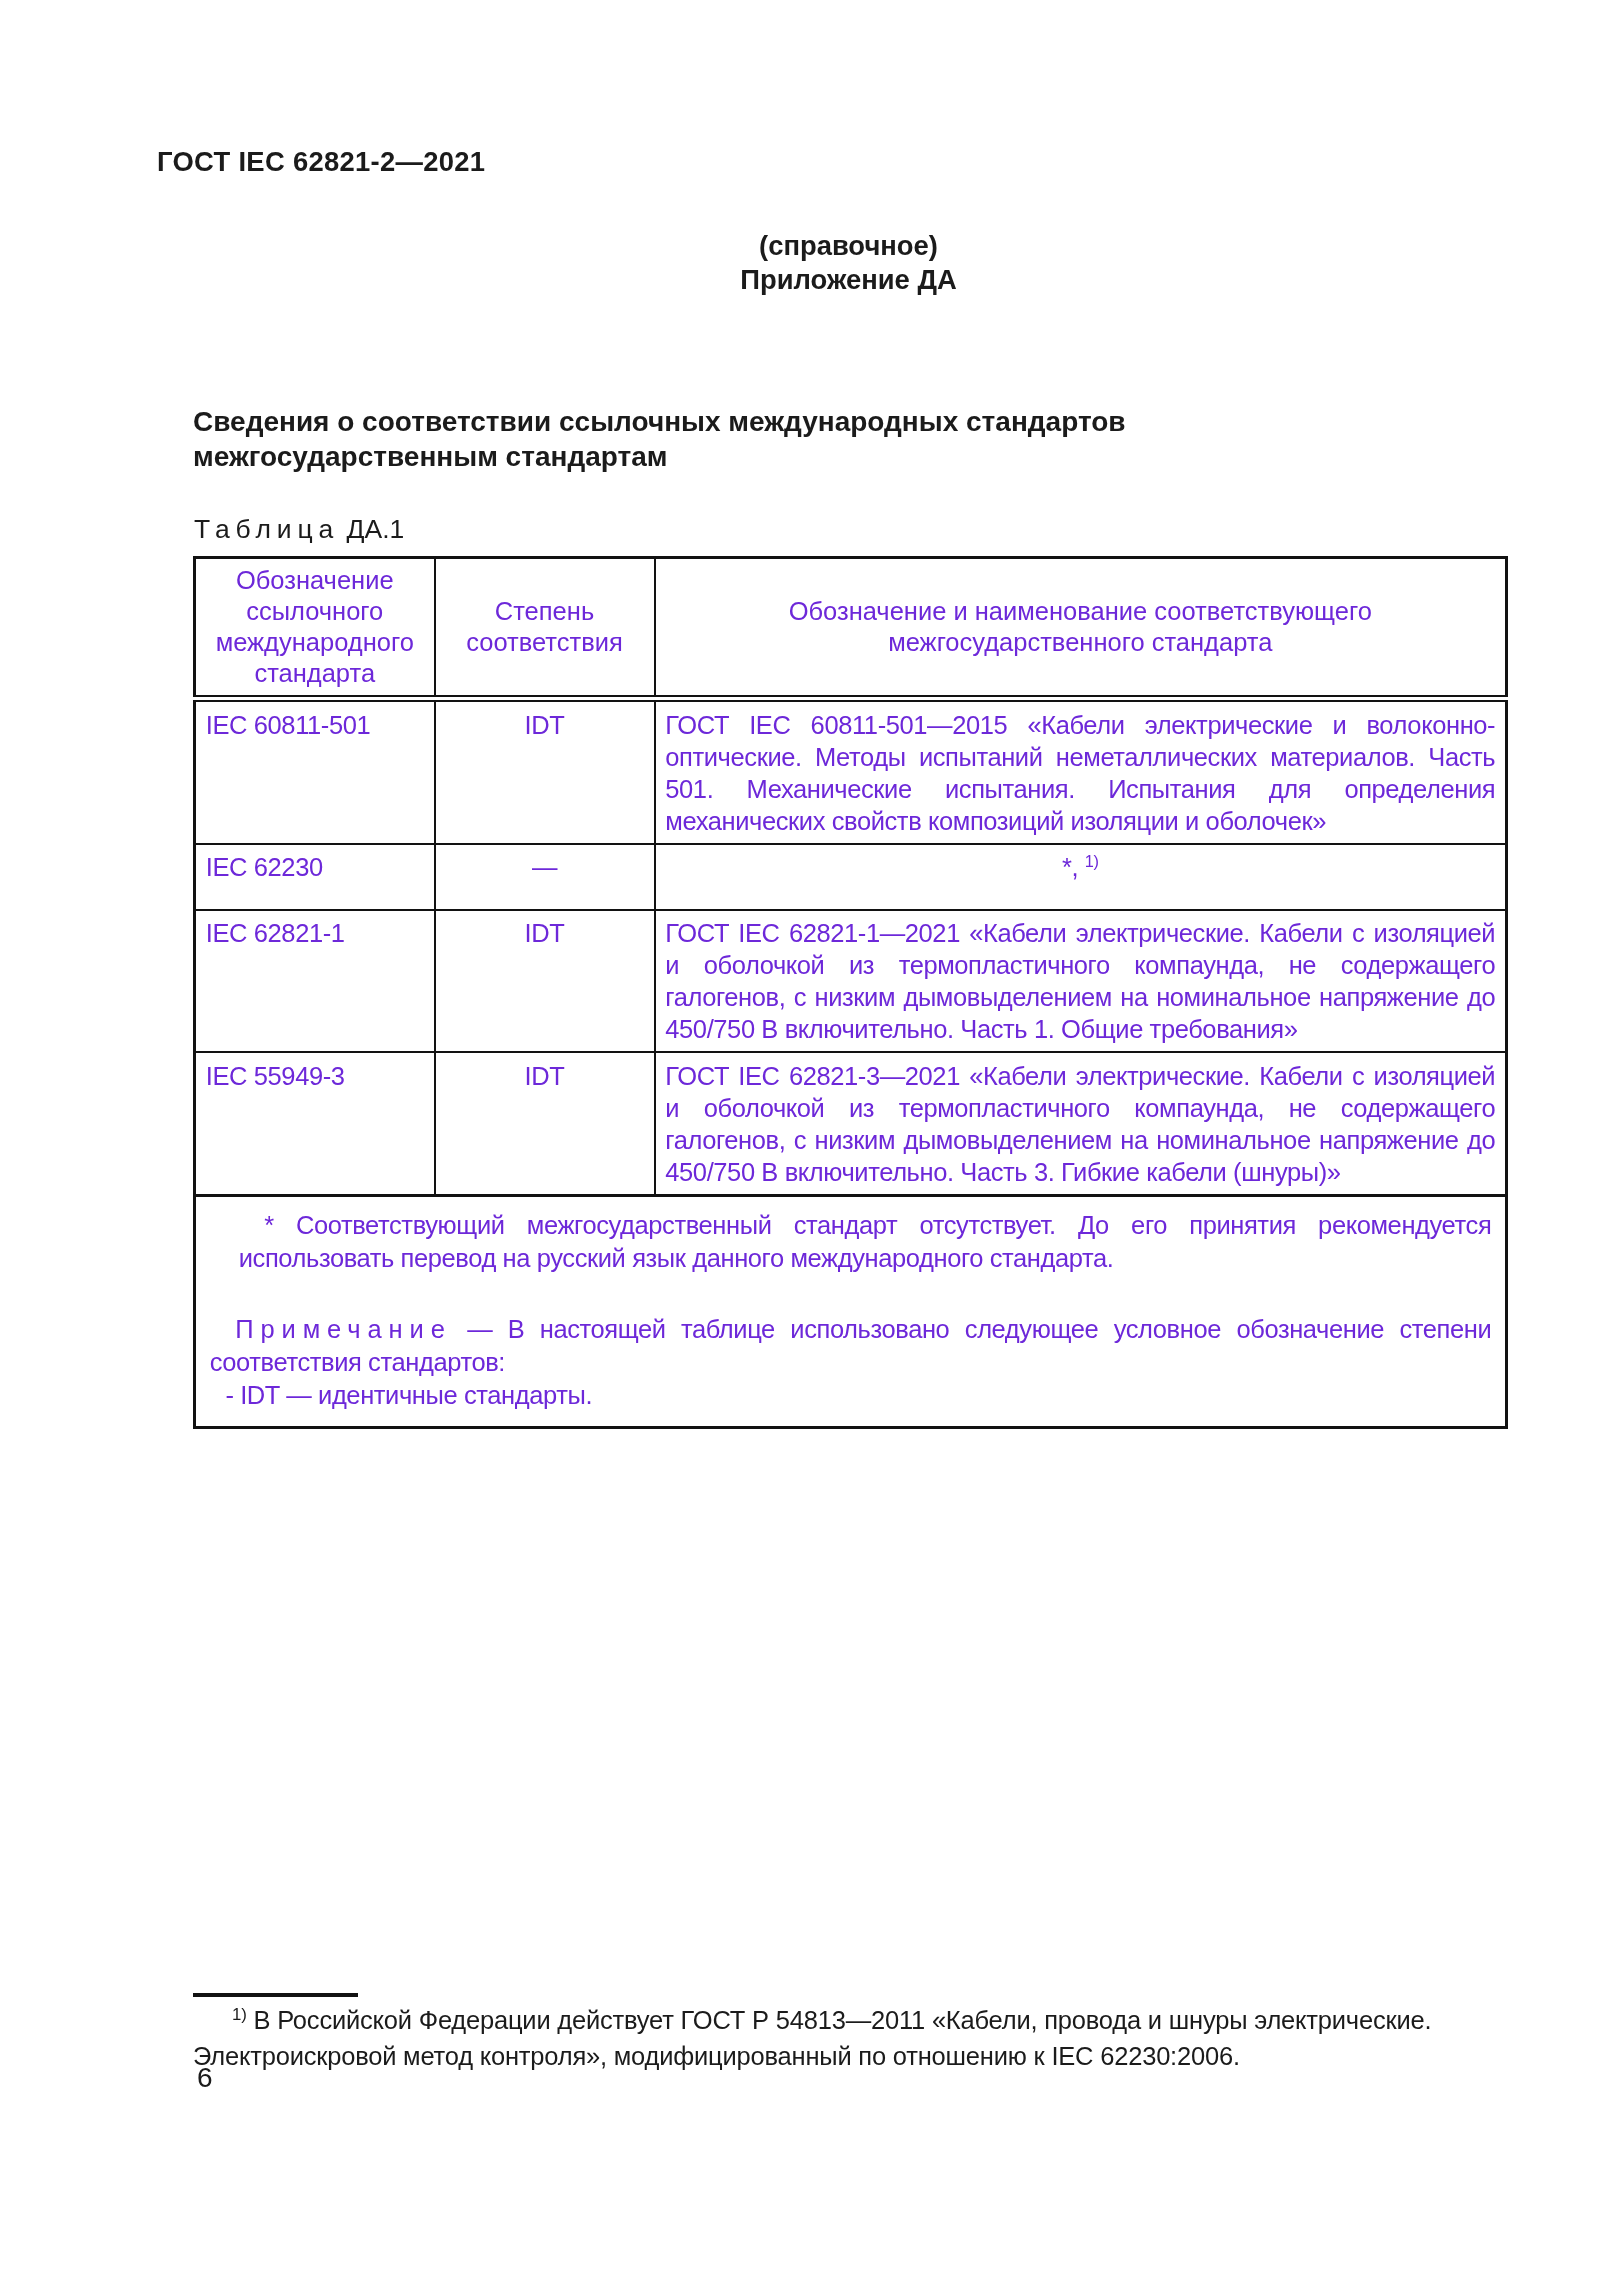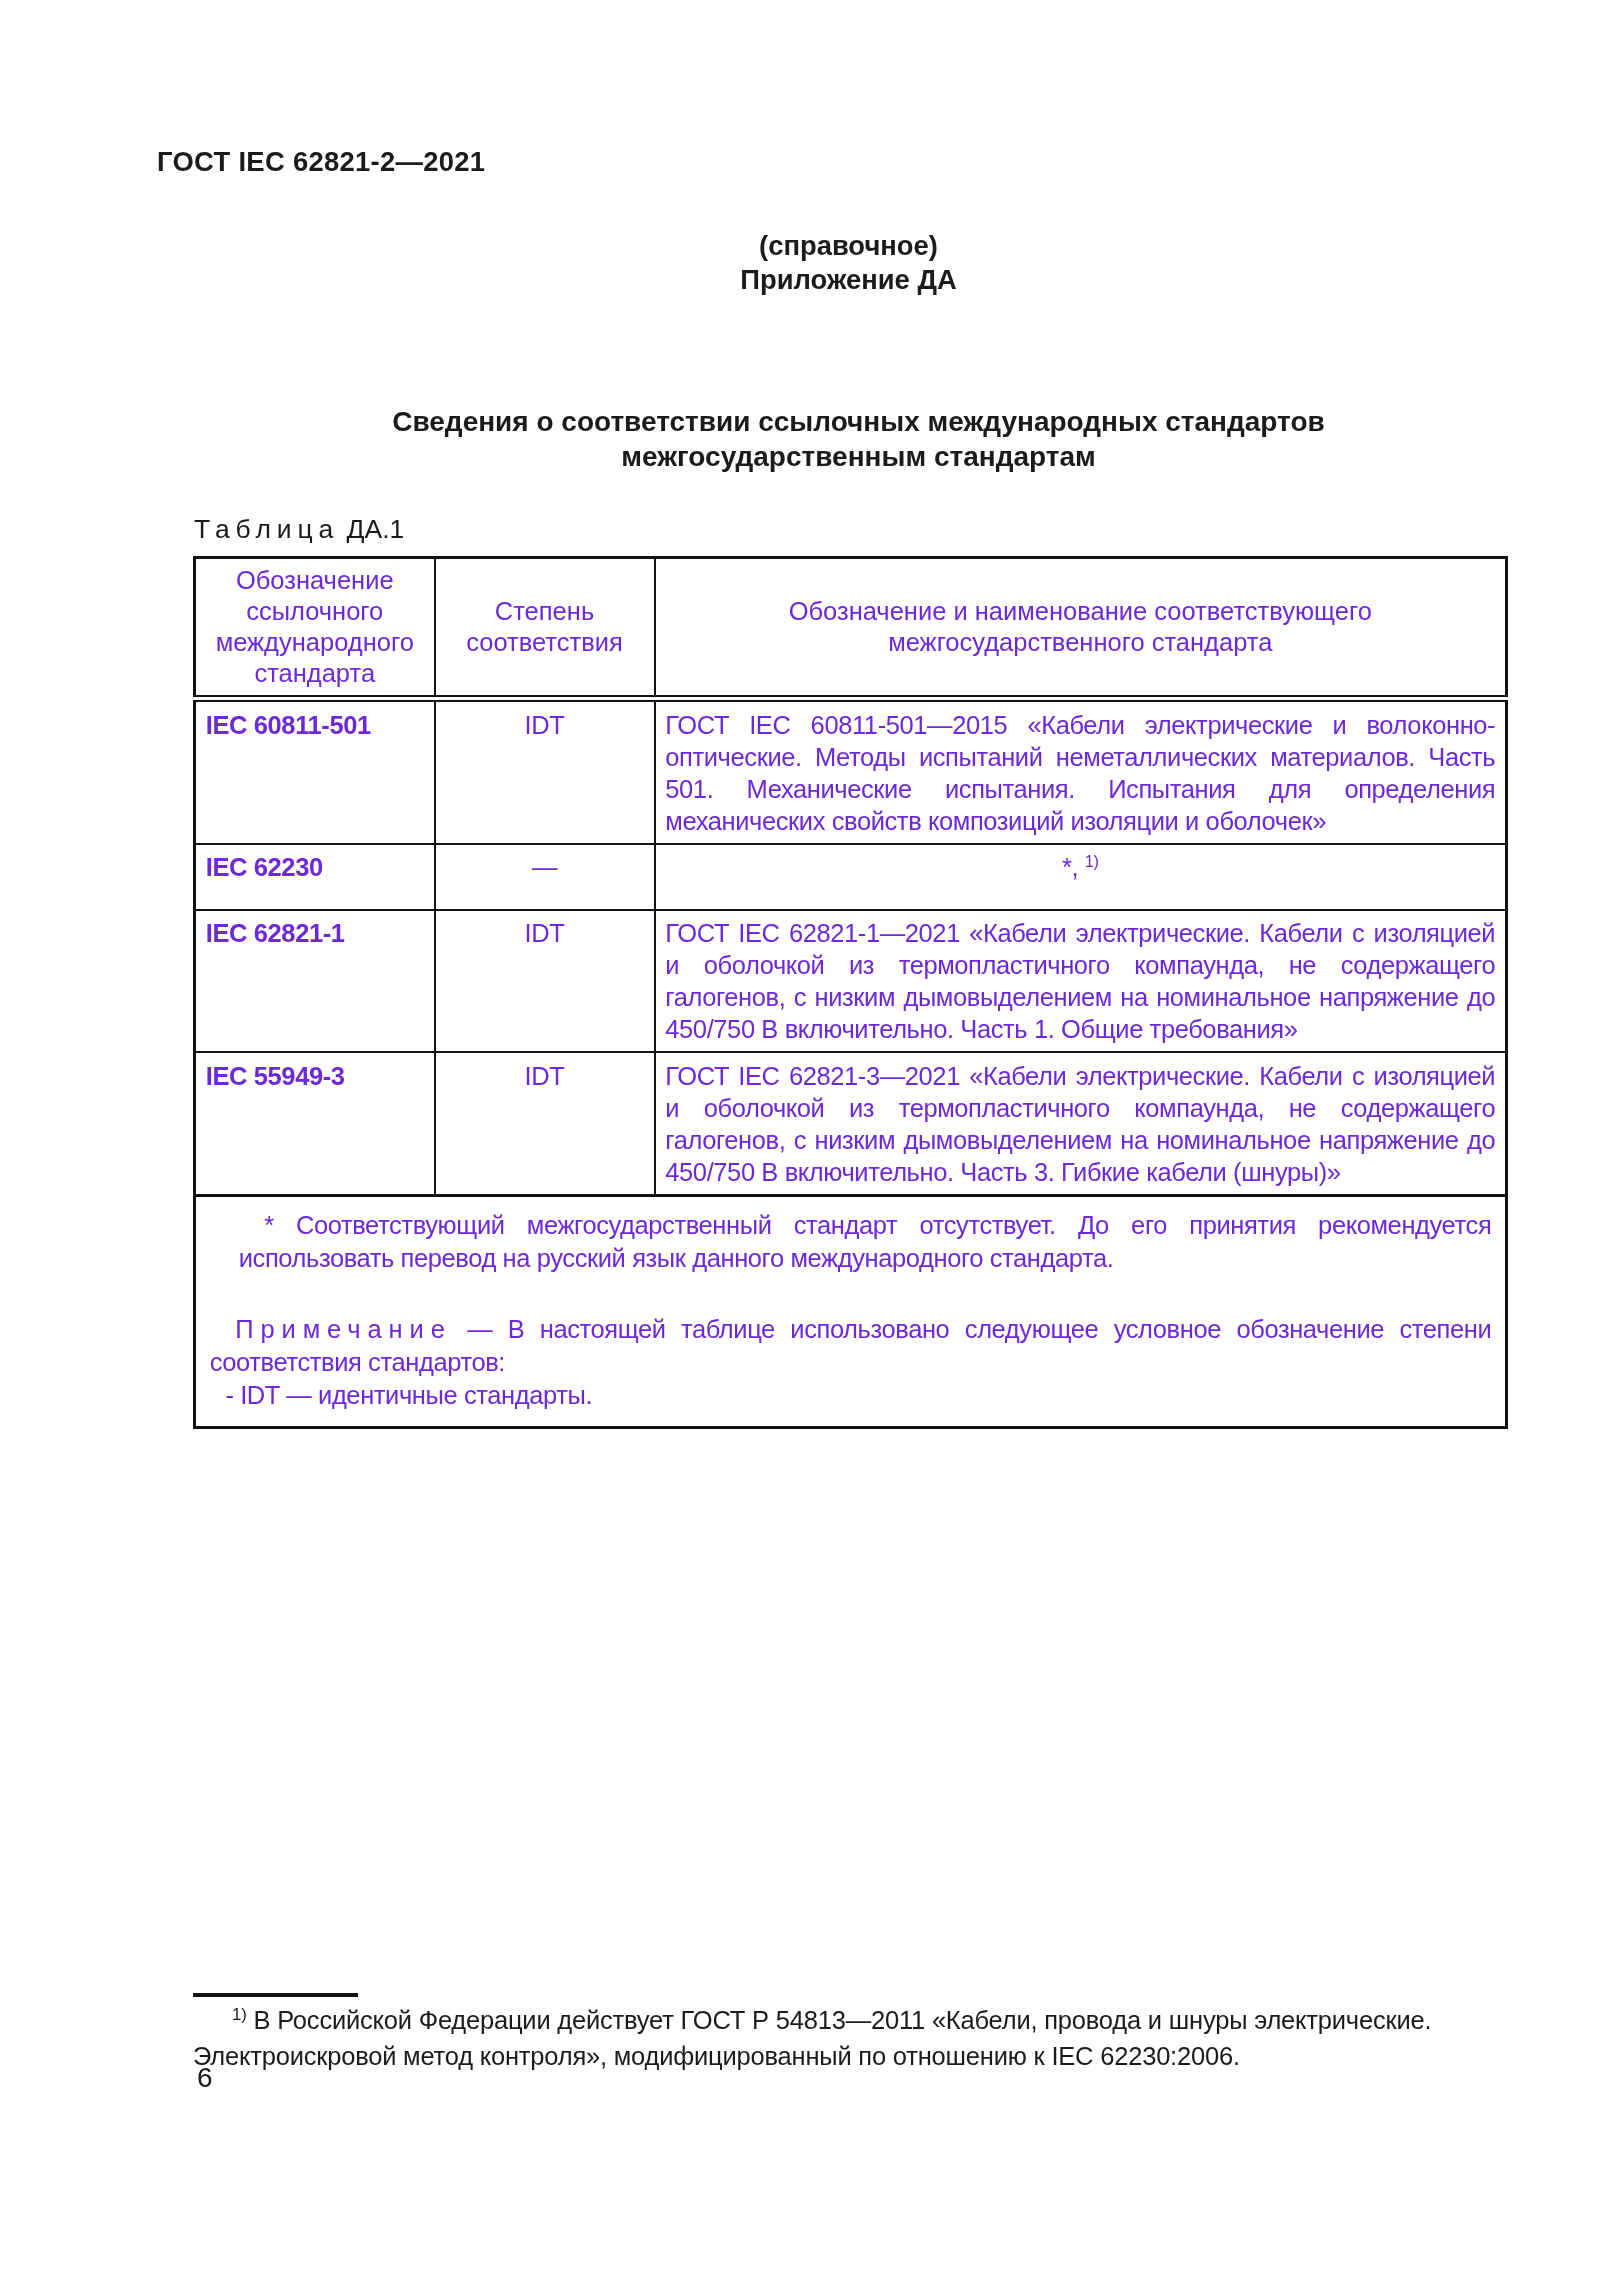--- a/index.html
+++ b/index.html
@@ -12,21 +12,21 @@
   .pre{white-space:pre-line;}
 
   #running-header{
     left:157px;top:146px;font-size:27.4px;font-weight:bold;letter-spacing:0.3px;
   }
   #appendix{
     left:193px;top:229px;width:1311px;text-align:center;
     font-size:27.4px;font-weight:bold;line-height:34px;
   }
   #section-title{
-    left:203px;top:404px;width:1311px;text-align:center;
+    left:193px;top:404px;width:1311px;
     font-size:28px;font-weight:bold;line-height:35px;
   }
   #table-caption{
     left:194px;top:514px;font-size:26.5px;
   }
   #table-caption .spaced{letter-spacing:5.9px;}
 
   table#corr-table{
     position:absolute;left:193px;top:556px;width:1311px;
     border-collapse:collapse;table-layout:fixed;
@@ -36,21 +36,21 @@
   #corr-table th{
     border:2.9px solid #121212;
     border-bottom:7.8px double #121212;
     font-weight:normal;font-size:25.5px;line-height:31px;
     text-align:center;vertical-align:middle;padding:5.9px 7.8px;
   }
   #corr-table td{
     border:2.9px solid #121212;
     vertical-align:top;line-height:32px;letter-spacing:-0.4px;
   }
-  #corr-table td.c1{padding:6.9px 5.9px 5.9px 9.8px;text-align:left;font-weight:bold;}
+  #corr-table td.c1{padding:6.9px 5.9px 5.9px 9.8px;text-align:left;}
   #corr-table td.c2{padding:6.9px 3.9px 5.9px 3.9px;text-align:center;}
   #corr-table td.c3{padding:6.9px 9.8px 5.9px 9.8px;text-align:justify;margin-left:8px;}
   #corr-table td.center-mark{text-align:center;}
   #corr-table sup{font-size:0.64em;vertical-align:super;line-height:0;}
   #corr-table tfoot td{
     border:2.9px solid #121212;border-top:3.9px solid #121212;
     padding:11.8px 13.7px 13.7px 13.7px;text-align:left;
   }
   #corr-table tfoot p{margin:0;line-height:33px;text-align:justify;}
   #corr-table tfoot p.star-note{text-indent:25.5px;margin-left:29px;}

